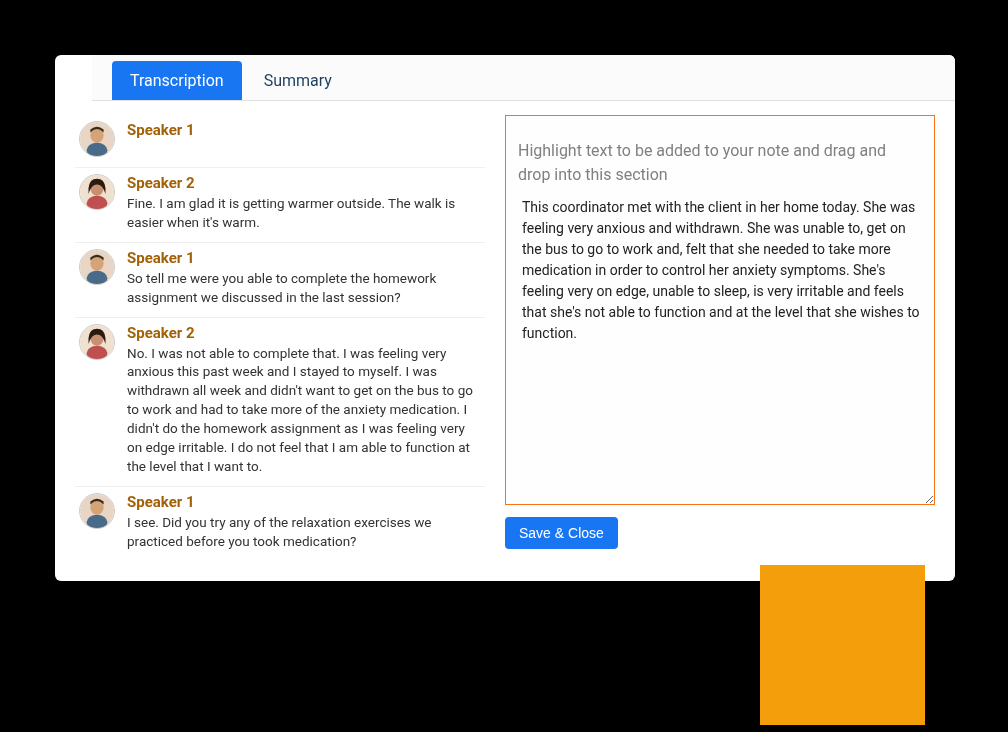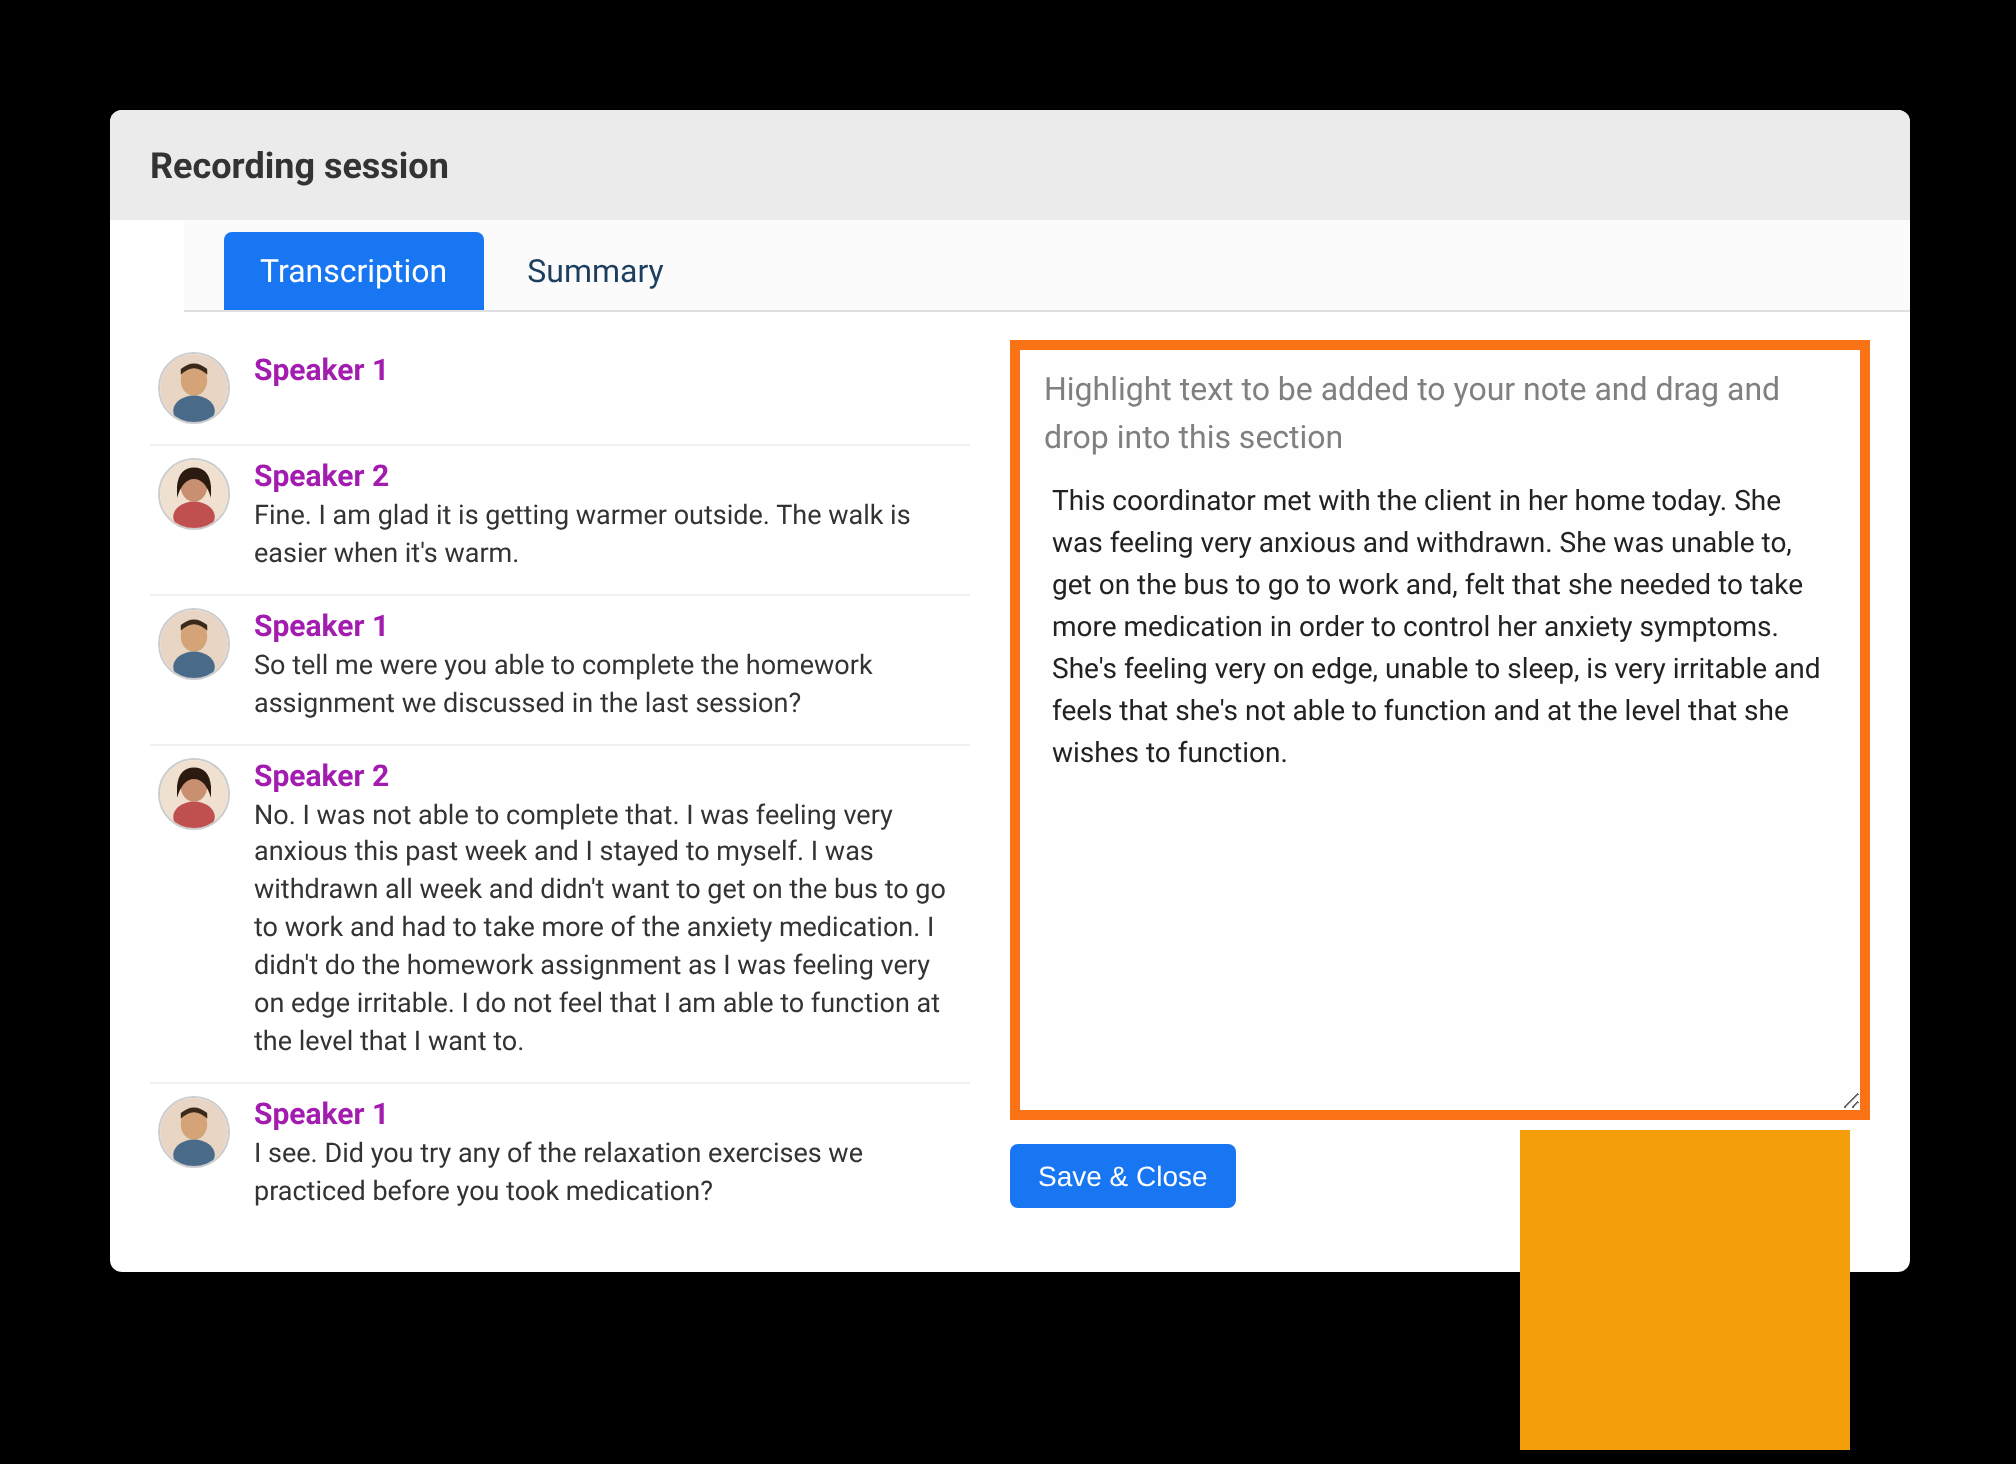--- a/index.html
+++ b/index.html
@@ -86,41 +86,41 @@
       width: 100%;
       height: 100%;
     }
     .turn-body {
       flex: 1;
       min-width: 0;
     }
     .speaker-label {
       font-weight: 700;
       font-size: 15px;
-      color: #a21caf;
+      color: #a16207;
       margin-bottom: 2px;
     }
     .speaker-text {
       font-size: 13.5px;
       color: #333;
       line-height: 1.4;
     }
     .note-panel {
       width: 430px;
       display: flex;
       flex-direction: column;
     }
     .note-area {
-      border: 5px solid #f97316;
+      border: 1px solid #f97316;
       background: #fefefe;
       width: 100%;
       height: 390px;
       resize: both;
       overflow: auto;
-      padding: 8px 12px;
+      padding: 23px 12px;
       position: relative;
     }
     .note-placeholder {
       color: #808080;
       font-size: 16px;
       line-height: 1.5;
       margin-bottom: 10px;
     }
     .note-content {
       font-size: 14px;
@@ -146,23 +146,20 @@
       top: 565px;
       width: 165px;
       height: 160px;
       background: #f59e0b;
     }
   </style>
 </head>
 <body>
 
 <div class="window">
-  <div class="header">
-    <div class="header-title">Recording session</div>
-  </div>
 
   <div class="tabs">
     <div class="tab active">Transcription</div>
     <div class="tab">Summary</div>
   </div>
 
   <div class="content">
     <div class="transcript">
 
       <div class="turn">

